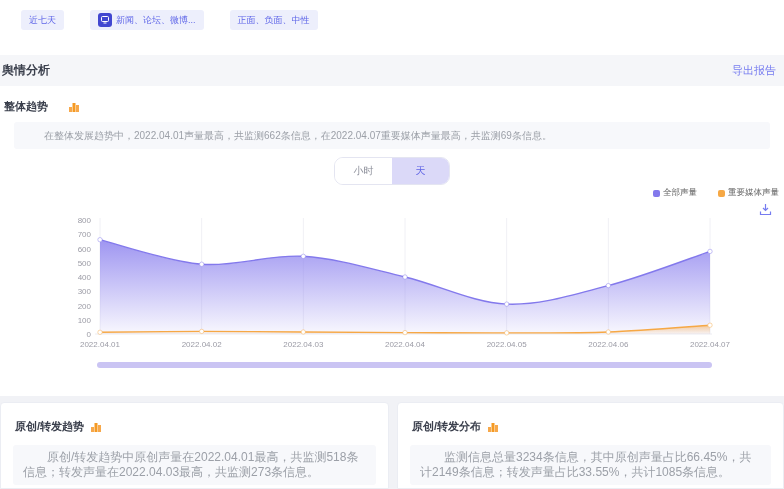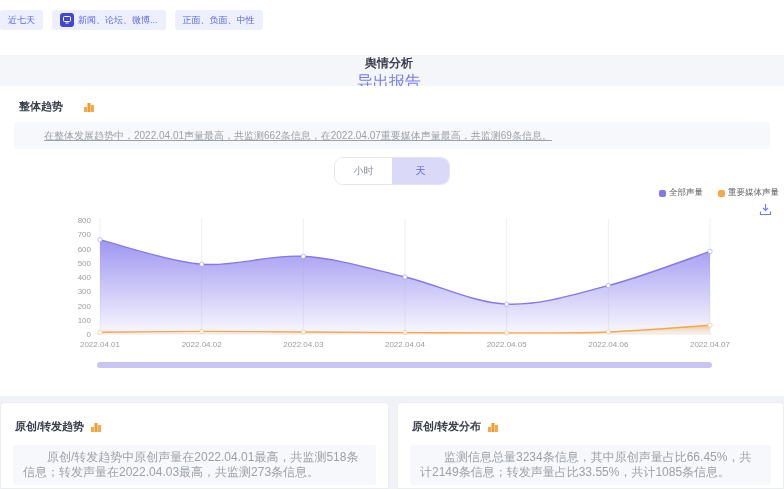--- a/index.html
+++ b/index.html
@@ -1,46 +1,46 @@
 <!DOCTYPE html>
 <html><head>
 <meta charset="utf-8">
 <style>
   * { margin:0; padding:0; box-sizing:border-box; }
   html,body { width:784px; height:489px; }
   body { font-family:"Liberation Sans","DejaVu Sans",sans-serif; background:#fff; color:#333; }
   .page { position:relative; width:784px; height:489px; overflow:hidden; background:#fff; }
 
   
-  .chips-row { position:absolute; left:0; top:10px; display:flex; gap:9px; }
+  .chips-row { position:absolute; left:21px; top:10px; display:flex; gap:26px; }
   .chip { display:flex; align-items:center; gap:4px; background:#edeffc; color:#5f66e8;
           font-size:9px; line-height:20px; height:20px; padding:0 8px; border-radius:3px; white-space:nowrap; cursor:pointer; }
   .chip-icon { width:14px; height:14px; background:#4147d0; border-radius:3px; display:inline-flex;
                align-items:center; justify-content:center; }
   .chip-icon svg { display:block; }
 
   
   .header-band { position:absolute; left:0; top:55px; width:784px; height:31px; background:#f5f6f9;
-                 display:flex; align-items:center; justify-content:space-between; padding:0 8px 0 2px;flex-direction:column; }
+                 display:flex; align-items:center; justify-content:space-between; padding:0 8px 0 2px; }
   .page-title { font-size:12px; color:#3a3f4c; font-weight:bold; }
-  .export-link { font-size:16px; color:#767cf0; text-decoration:none; cursor:pointer; }
+  .export-link { font-size:11px; color:#767cf0; text-decoration:none; cursor:pointer; }
 
   
   .main-card { position:absolute; left:0; top:86px; width:784px; height:310px; background:#fff; }
-  .section-title-row { position:absolute; left:19px; top:13px; display:flex; align-items:center; gap:20px; }
+  .section-title-row { position:absolute; left:4px; top:13px; display:flex; align-items:center; gap:20px; }
   .section-title { font-size:11px; color:#3a3f4c; font-weight:bold; }
   .summary-box { position:absolute; left:14px; right:14px; top:36px; min-height:27px; background:#f7f8fb;
                  border-radius:3px; font-size:10px; color:#9ca0a8; line-height:27px; padding:0 16px;
-                 text-indent:14px; white-space:nowrap; overflow:hidden;text-decoration:underline; }
+                 text-indent:14px; white-space:nowrap; overflow:hidden; }
   .toggle-group { position:absolute; left:50%; top:71px; transform:translateX(-50%);
                   display:flex; border:1px solid #e4e5f1; border-radius:9px; overflow:hidden; }
   .toggle-btn { width:57px; height:26px; font-size:10px; border:none; background:#fff; color:#8b8e99; cursor:pointer; }
   .toggle-btn.active { background:#dbd9f8; color:#6065e5; }
 
-  .legend { position:absolute; right:5px; top:101px; display:flex; gap:15px; align-items:center; }
+  .legend { position:absolute; right:5px; top:101px; display:flex; gap:21px; align-items:center; }
   .legend-item { display:flex; align-items:center; gap:3px; cursor:pointer; }
   .legend-swatch { width:7px; height:7px; border-radius:2px; display:inline-block; }
   .legend-label { font-size:8.5px; color:#666; }
 
   .download-btn { position:absolute; left:759px; top:116px; width:13px; height:13px; cursor:pointer; }
 
   #trend-chart { position:absolute; left:0; top:119px; width:784px; height:150px; }
 
   .datazoom-bar { position:absolute; left:97px; top:276px; width:615px; height:6px;
                   background:#cac4f3; border-radius:3px; cursor:pointer; }

